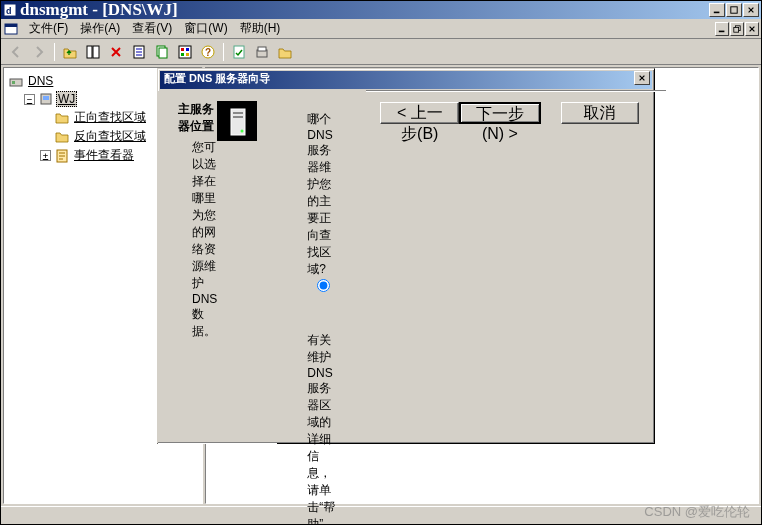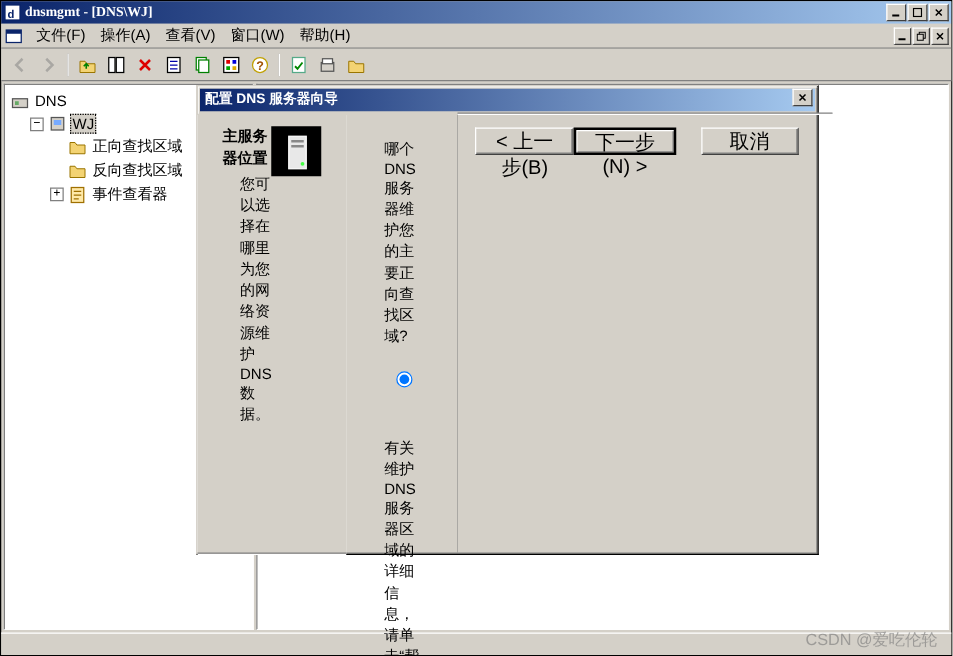--- a/index.html
+++ b/index.html
@@ -2,39 +2,39 @@
 <html><head>
   <meta charset="utf-8">
   <style>
     * { margin: 0; padding: 0; box-sizing: border-box; }
     body { font-family: "SimSun", "宋体", Tahoma, sans-serif; font-size: 12px; background: #d4d0c8; overflow: hidden; width: 762px; height: 525px; position: relative; }
     
     
     .main-window { position: absolute; top: 0; left: 0; width: 762px; height: 525px; background: #d4d0c8; border: 1px solid #000; }
     .title-bar { height: 18px; background: linear-gradient(to right, #0a246a, #a6caf0); color: #fff; display: flex; align-items: center; padding: 0 2px; font-weight: bold; }
     .title-bar .icon { width: 14px; height: 14px; margin-right: 3px; display: flex; align-items: center; justify-content: center; }
-    .title-bar .title-text { flex: 1; font-size: 11px; font-family: Tahoma; }
+    .title-bar .title-text { flex: 1; font-size: 17px; font-family: Tahoma; }
     .win-controls { display: flex; gap: 1px; }
     .win-btn { width: 16px; height: 14px; background: #d4d0c8; border: 1px solid; border-color: #fff #404040 #404040 #fff; font-family: Marlett, sans-serif; font-size: 9px; display: flex; align-items: center; justify-content: center; cursor: default; color: #000; }
     .win-btn svg { width: 8px; height: 8px; }
     
     .menu-bar { height: 20px; background: #d4d0c8; display: flex; align-items: center; padding: 0 2px; border-bottom: 1px solid #808080; }
     .menu-bar .sys-icon { width: 16px; height: 16px; margin-right: 4px; }
     .menu-item { padding: 2px 6px; cursor: default; }
     .menu-right { margin-left: auto; display: flex; gap: 1px; }
     .menu-right .win-btn { width: 14px; height: 14px; }
     
     .toolbar { height: 26px; background: #d4d0c8; display: flex; align-items: center; padding: 2px 4px; border-bottom: 1px solid #808080; gap: 1px; }
     .tb-btn { width: 22px; height: 22px; border: 1px solid transparent; display: flex; align-items: center; justify-content: center; cursor: default; }
     .tb-btn.disabled { opacity: 0.5; }
     .tb-sep { width: 1px; height: 18px; background: #808080; margin: 0 3px; border-right: 1px solid #fff; }
     
     .content-area { display: flex; height: calc(100% - 82px); }
     .tree-panel { width: 200px; background: #fff; border: 1px solid; border-color: #808080 #fff #fff #808080; margin: 2px; padding: 4px; overflow: auto; }
-    .tree-node { display: flex; align-items: center; padding: 1px 0; cursor: default; white-space: nowrap; }
+    .tree-node { display: flex; align-items: center; padding: 1px 0; cursor: default; white-space: nowrap; text-decoration: underline; }
     .tree-expand { width: 11px; height: 11px; border: 1px solid #808080; margin-right: 3px; display: flex; align-items: center; justify-content: center; font-size: 9px; background: #fff; font-family: monospace; line-height: 1; }
     .tree-spacer { width: 14px; display: inline-block; }
     .tree-icon { width: 16px; height: 16px; margin-right: 2px; display: flex; align-items: center; justify-content: center; }
     .tree-label { padding: 0 2px; }
     .tree-label.selected { background: #d4d0c8; border: 1px dotted #000; padding: 0 1px; }
     .tree-children { margin-left: 16px; }
     
     .main-panel { flex: 1; background: #fff; border: 1px solid; border-color: #808080 #fff #fff #808080; margin: 2px 2px 2px 0; }
     
     .status-bar { height: 18px; background: #d4d0c8; border-top: 1px solid #fff; padding: 1px 4px; }
@@ -45,21 +45,21 @@
     .dialog-title .title-text { flex: 1; font-size: 11px; padding-left: 2px; }
     .dialog-body { padding: 0; height: calc(100% - 22px); display: flex; flex-direction: row; }
     
     .wizard-header { display: flex; padding: 10px 20px 6px 20px; background: #d4d0c8; border-bottom: 1px solid #808080; box-shadow: 0 1px 0 #fff; }
     .wizard-header-text { flex: 1; }
     .wizard-header-title { font-weight: bold; margin-bottom: 4px; }
     .wizard-header-sub { margin-left: 14px; }
     .wizard-header-icon { width: 40px; height: 40px; background: #000; display: flex; align-items: center; justify-content: center; }
     
     .wizard-content { flex: 1; padding: 20px 30px; }
-    .wizard-question { margin-bottom: 18px; }
+    .wizard-question { }
     .radio-group { margin-left: 10px; }
     .radio-option { display: flex; align-items: flex-start; margin-bottom: 14px; }
     .radio-option input { margin-right: 6px; margin-top: 1px; }
     .radio-text { line-height: 1.5; }
     .radio-text .sub { display: block; }
     .wizard-hint { margin-top: 40px; }
     
     .wizard-buttons { padding: 10px 14px; border-top: 1px solid #fff; display: flex; justify-content: flex-end; gap: 6px; box-shadow: 0 -1px 0 #808080; }
     .btn-group { display: flex; }
     .btn { height: 22px; min-width: 78px; background: #d4d0c8; border: 1px solid; border-color: #fff #404040 #404040 #fff; box-shadow: inset -1px -1px 0 #808080; font-size: 16px; padding: 0 8px; cursor: default; font-family: inherit; }

